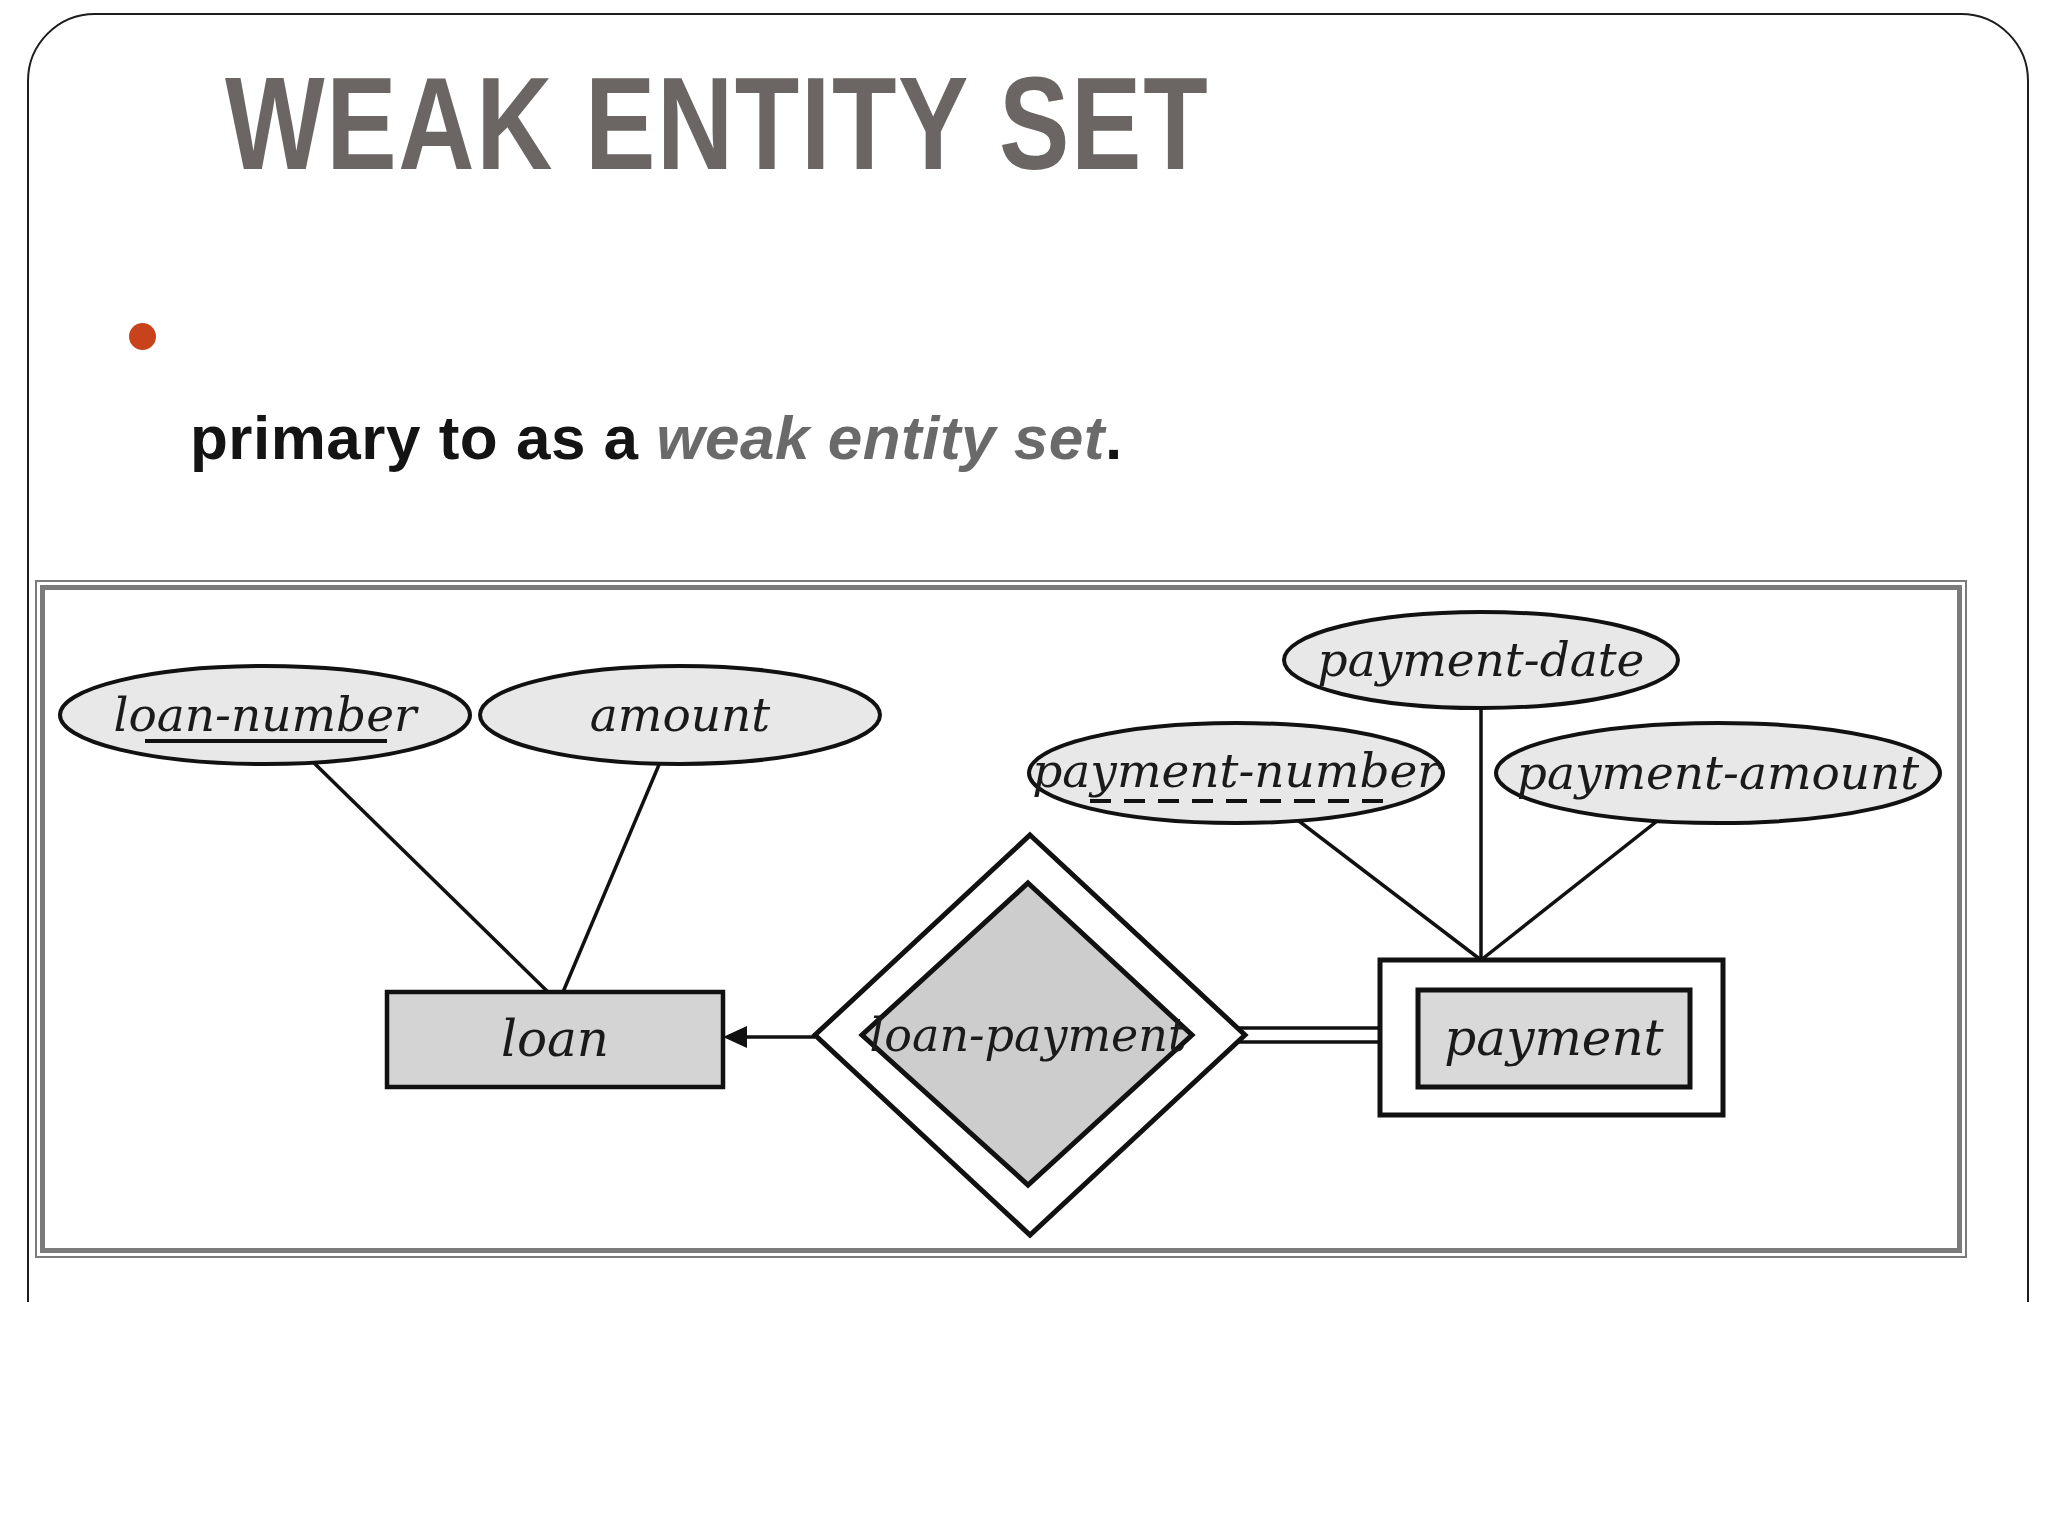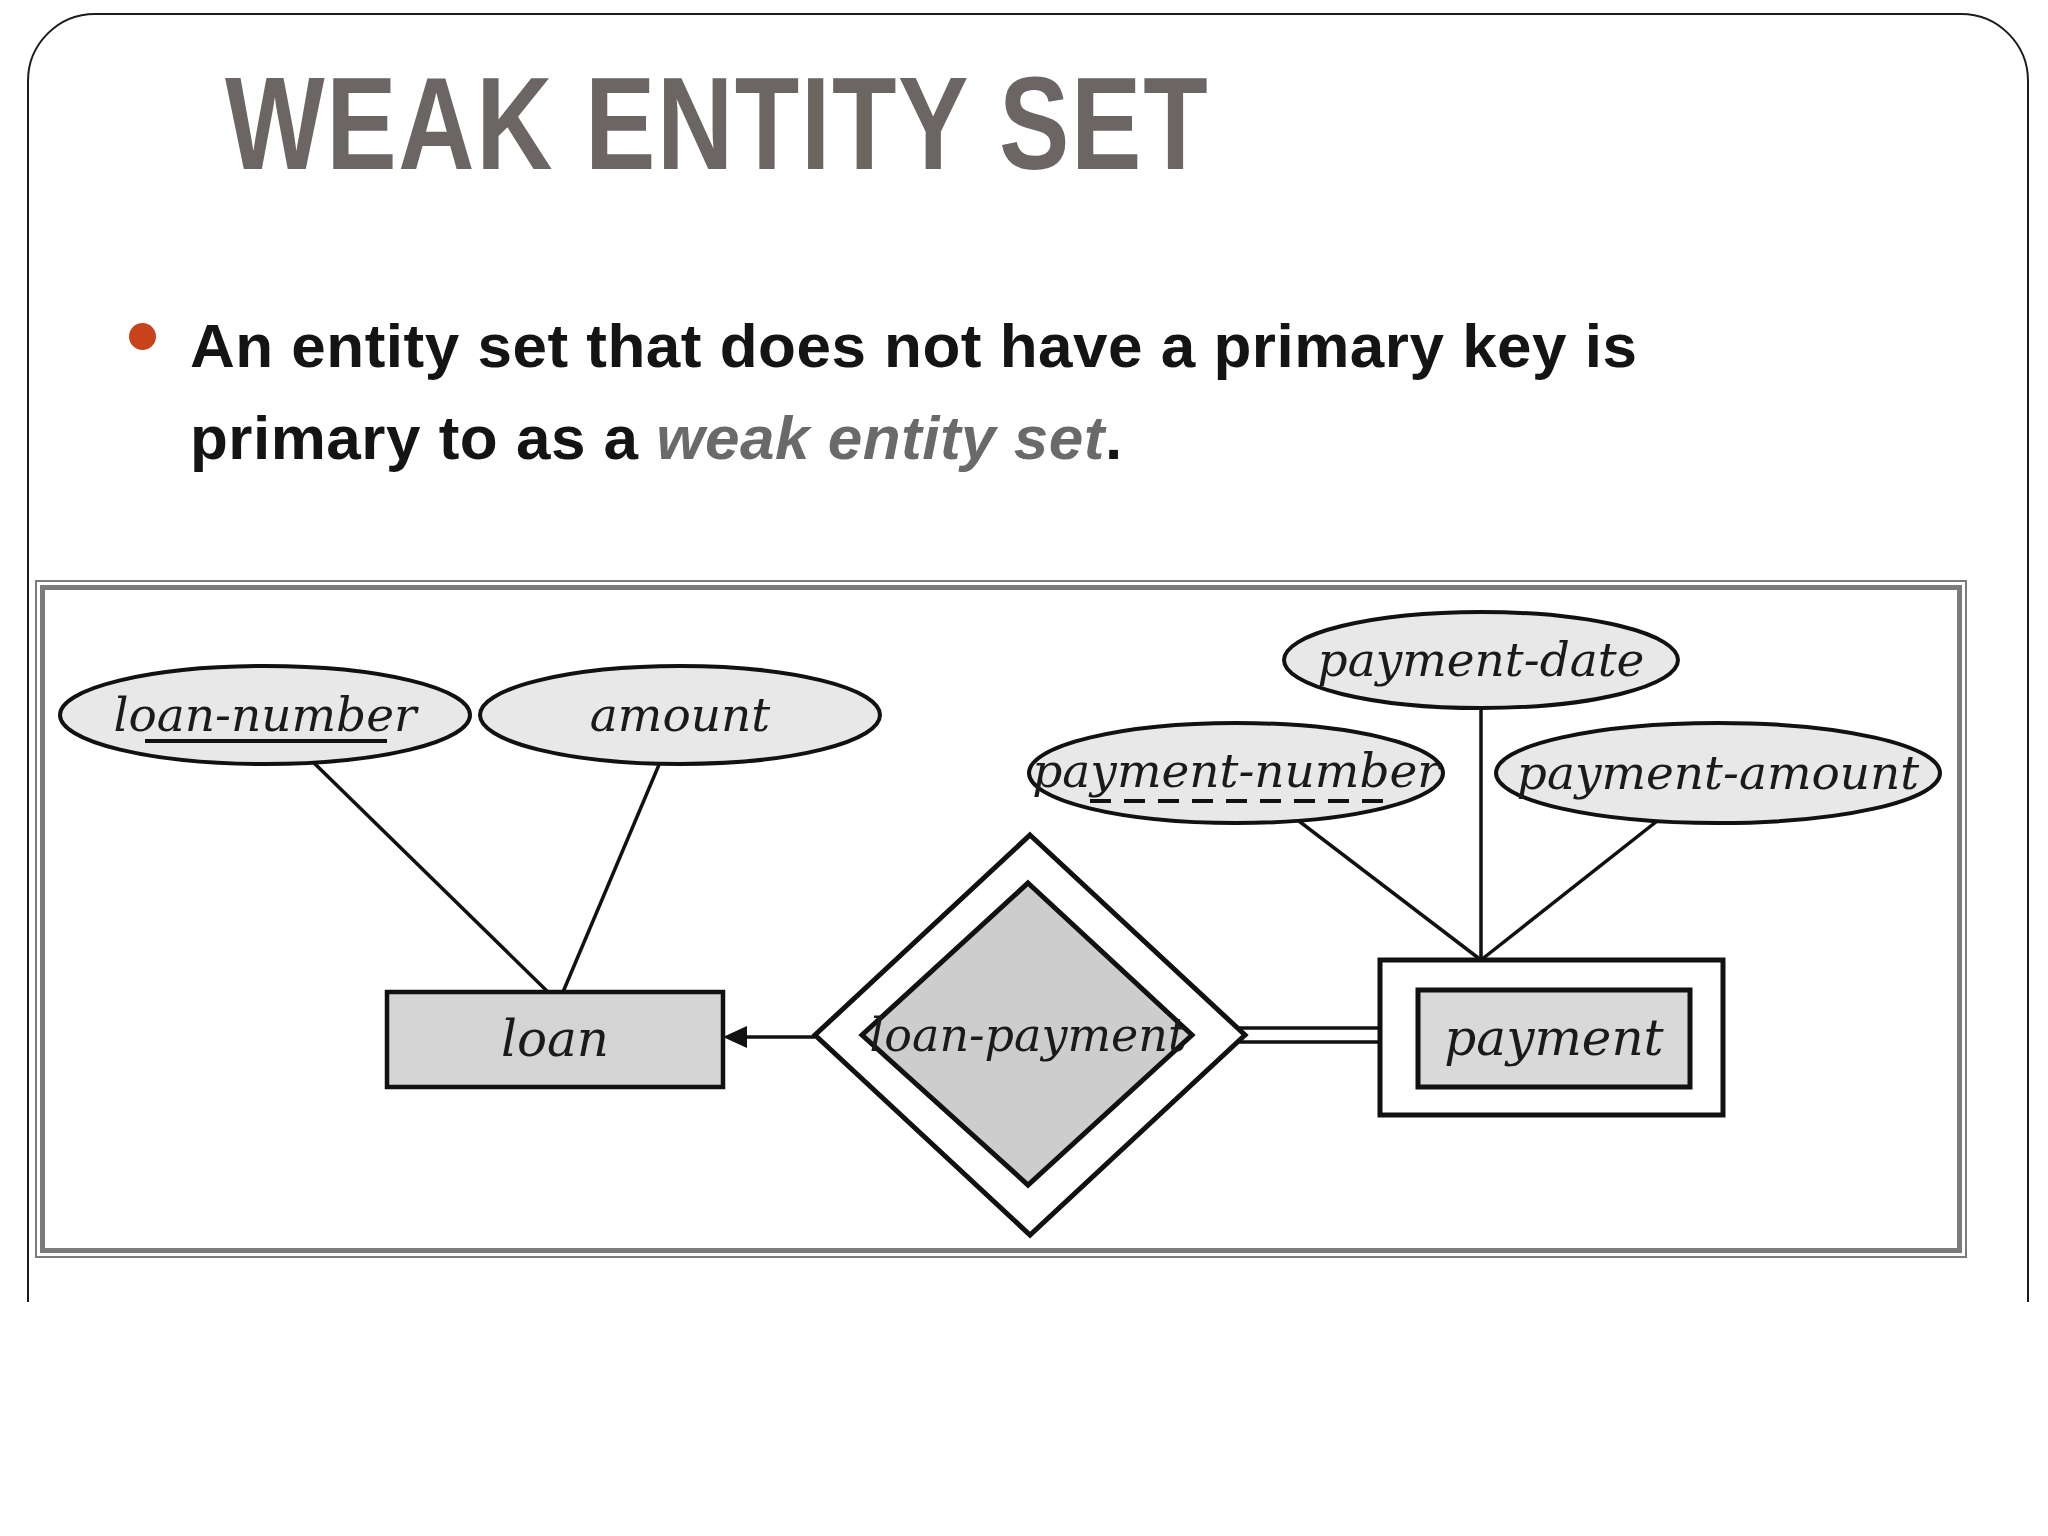--- a/index.html
+++ b/index.html
@@ -57,21 +57,21 @@
 <body>
 
 <div class="canvas">
 
   <div class="slide-border"></div>
 
   <div class="slide-title">WEAK ENTITY SET</div>
 
   <div class="bullet-row">
     <span class="bullet-dot"></span>
-    <div class="bullet-text"><span>An entity set that does not have a primary key is</span><br><span>primary to as a </span><span class="em">weak entity set</span><span>.</span></div>
+    <div class="bullet-text"><br><span>primary to as a </span><span class="em">weak entity set</span><span>.</span></div>
   </div>
 
   <div class="frame-outer">
     <div class="frame-mid">
       <div class="frame-inner">
         <svg viewBox="0 0 1902 648" preserveAspectRatio="none">
 
           <line x1="215" y1="120" x2="498" y2="397" stroke="#111" stroke-width="3.5"></line>
           <line x1="630" y1="120" x2="513" y2="397" stroke="#111" stroke-width="3.5"></line>
           <line x1="1186" y1="178" x2="1431" y2="365" stroke="#111" stroke-width="3.5"></line>

